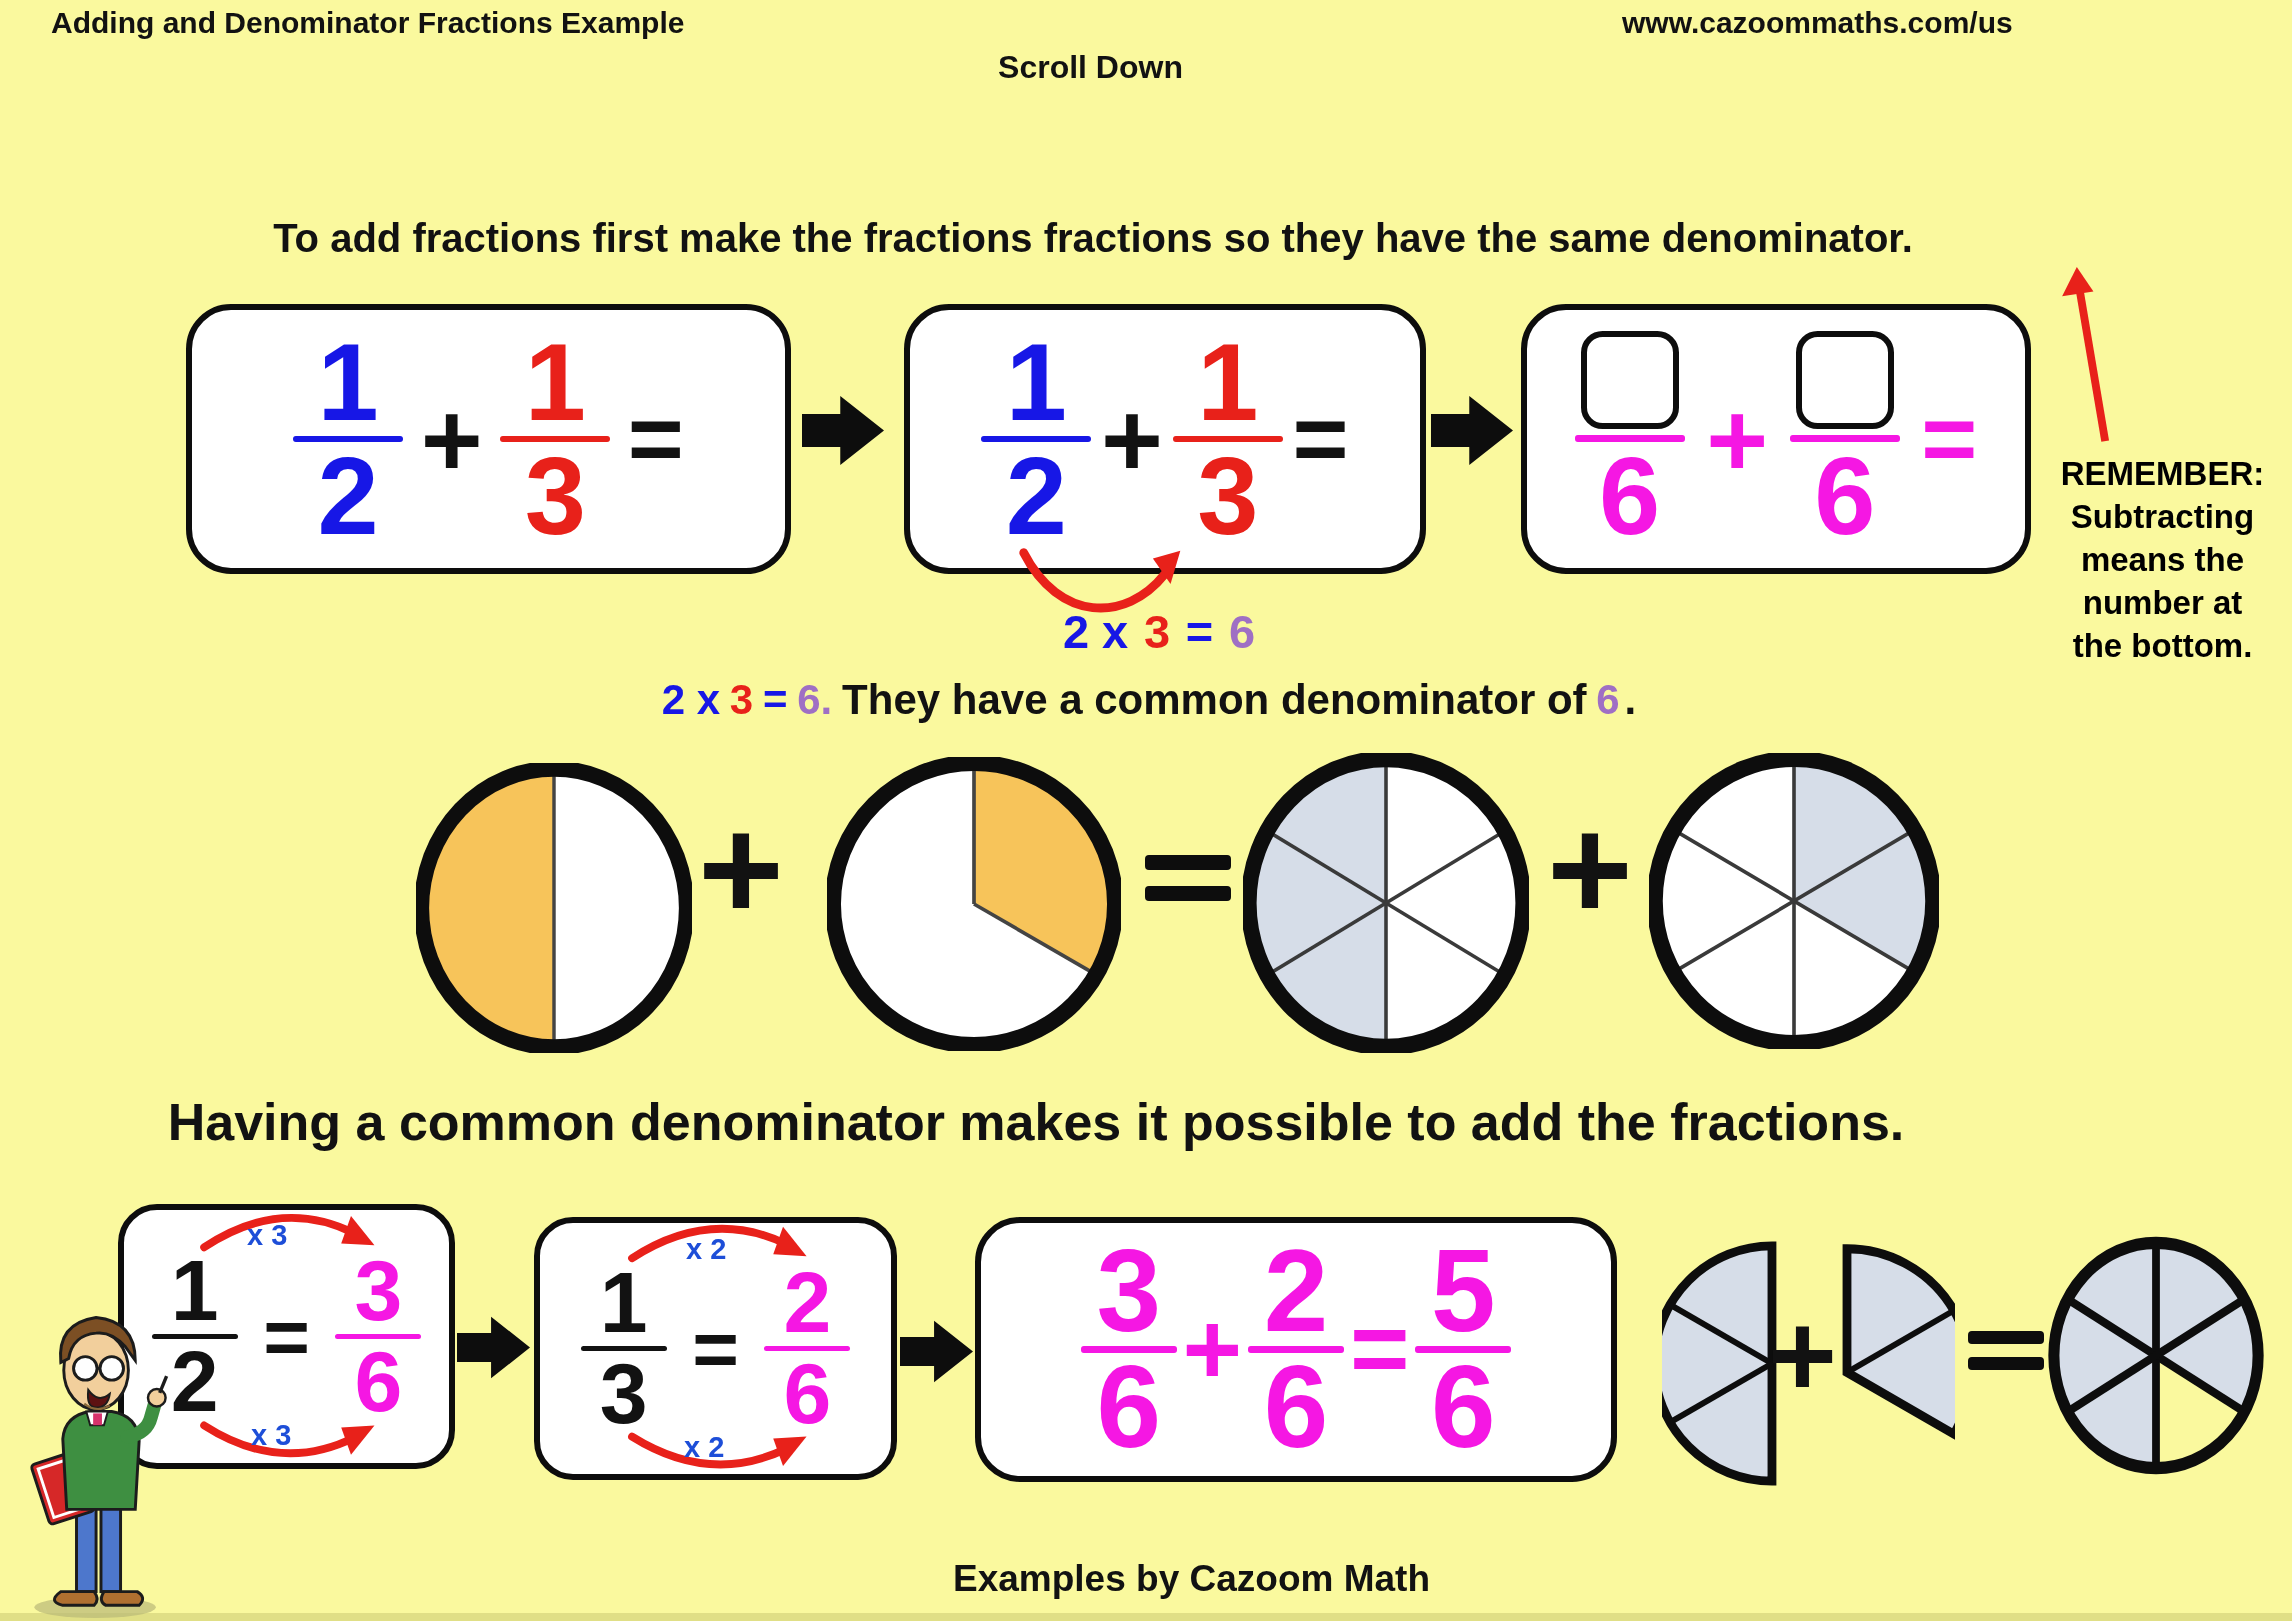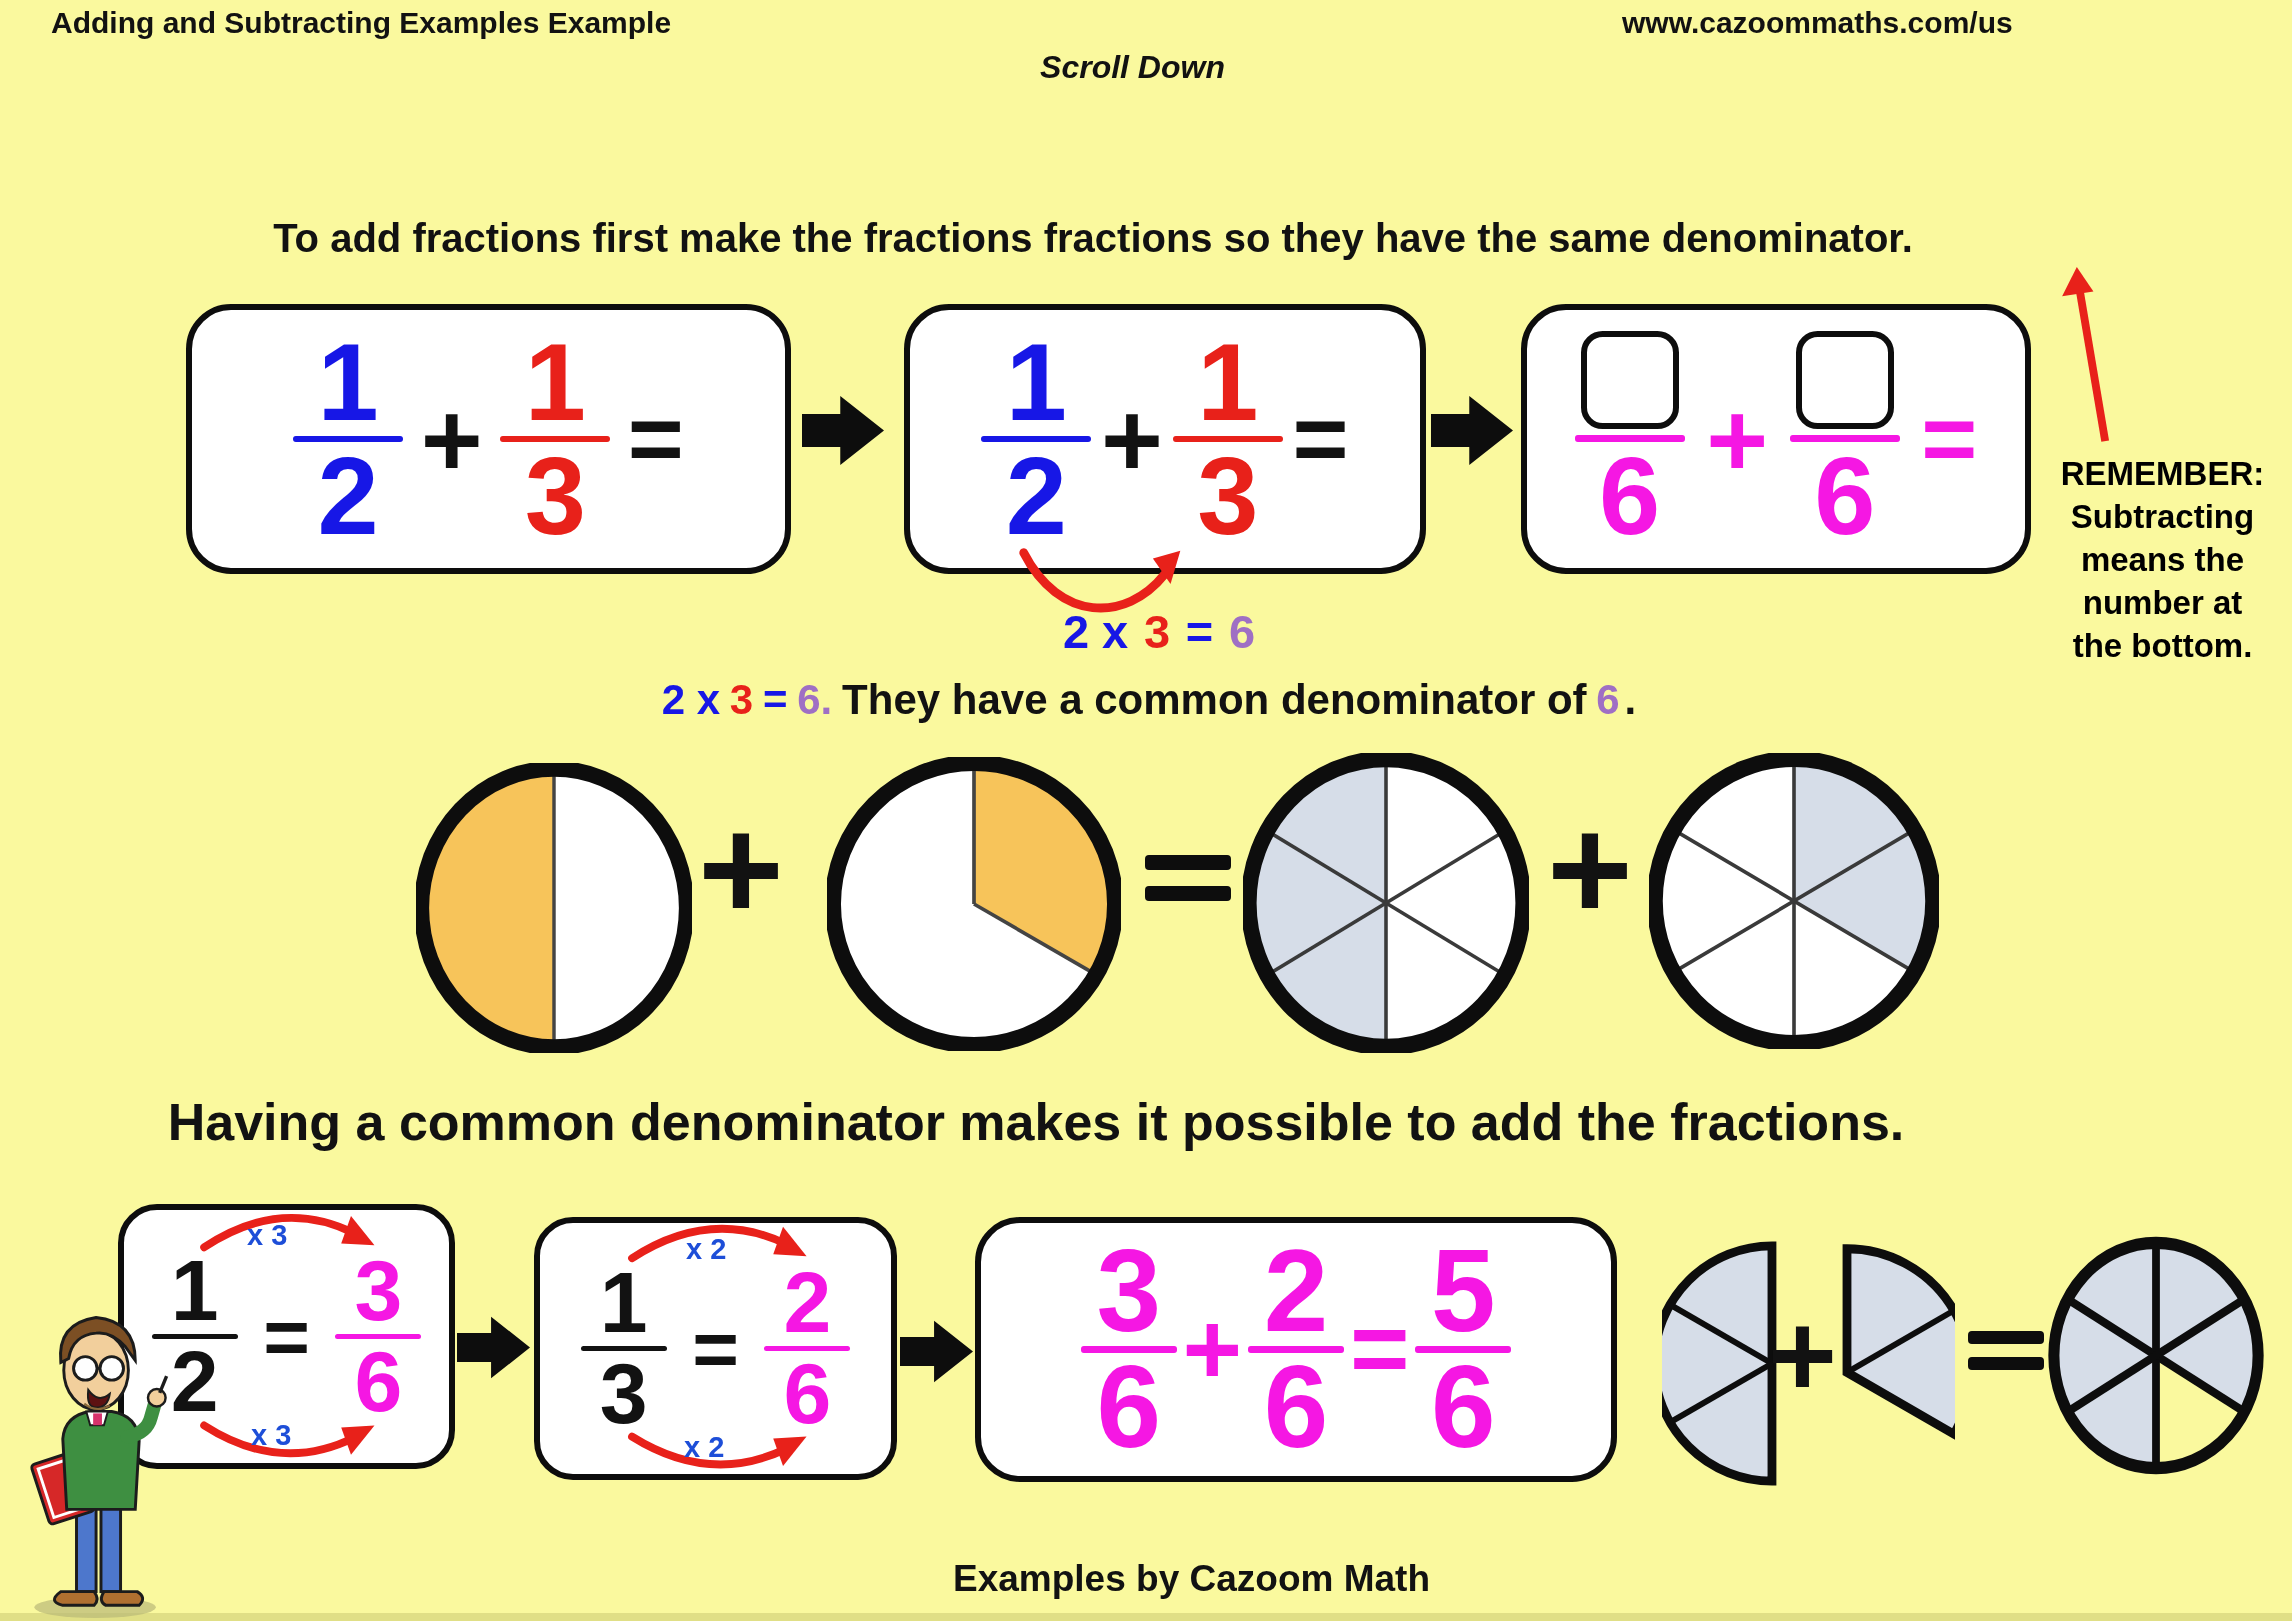--- a/index.html
+++ b/index.html
@@ -1,21 +1,21 @@
 <!DOCTYPE html>
 <html><head>
 <meta charset="utf-8">
 <style>
   html,body{margin:0;padding:0;}
   body{font-family:"Liberation Sans",sans-serif;}
   .page{position:relative;width:2293px;height:1621px;background:#FAF99E;overflow:hidden;font-weight:bold;color:#121212;}
   .abs{position:absolute;}
   .hdr-title{left:51px;top:5.9px;font-size:30px;}
   .hdr-url{left:1622px;top:5.9px;font-size:30px;}
-  .scroll-hint{left:0;top:49px;width:2181px;text-align:center;font-size:32px;font-style:italic;margin-left:42px;}
+  .scroll-hint{left:0;top:49px;width:2181px;text-align:center;font-size:32px;}
   .instr1{left:0;top:216px;width:2186px;text-align:center;font-size:40px;}
   .instr2{left:0;top:1092px;width:2072px;text-align:center;font-size:52px;}
   .footer{left:0;top:1558px;width:2293px;text-align:center;font-size:37px;padding-left:45px;}
   .eqbox{background:#fff;border:6.9px solid #0d0d0d;border-radius:45px;display:flex;align-items:center;justify-content:center;}
   .box1{left:186px;top:304px;width:593px;height:258px;gap:17.6px;}
   .box2{left:904px;top:304px;width:510px;height:258px;gap:9.8px;}
   .box3{left:1521px;top:304px;width:498px;height:258px;gap:21.6px;}
   .frac{display:inline-flex;flex-direction:column;align-items:center;}
   .frac .fn{font-size:110px;line-height:.94;}
   .frac .bar{width:110px;height:6.9px;margin:2px 0;border-radius:2.9px;}
@@ -49,21 +49,21 @@
   .bplus{font-size:118px;line-height:1;}
   .bstrip{left:0;bottom:0;width:2293px;height:7.8px;background:#E0DF86;}
   svg{display:block;}
   .ovl{overflow:visible;pointer-events:none;z-index:5;}
 </style>
 </head>
 <body>
 
 <div class="page">
 
-  <div class="abs hdr-title">Adding and Subtracting Examples Example</div>
+  <div class="abs hdr-title">Adding and Denominator Fractions Example</div>
   <div class="abs hdr-url">www.cazoommaths.com/us</div>
   <div class="abs scroll-hint">Scroll Down</div>
 
   <div class="abs instr1">To add fractions first make the fractions fractions so they have the same denominator.</div>
 
   <svg class="abs ovl" style="left:2056px;top:267px;" width="69" height="181" viewBox="0 0 70 185">
     <line x1="50" y1="178" x2="24" y2="24" stroke="#E8211A" stroke-width="8"></line>
     <polygon points="21,0 6,30 38,25" fill="#E8211A"></polygon>
   </svg>
   <div class="abs remember">

